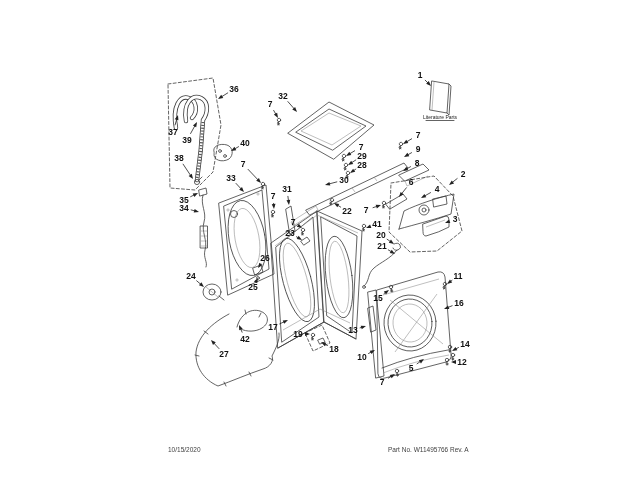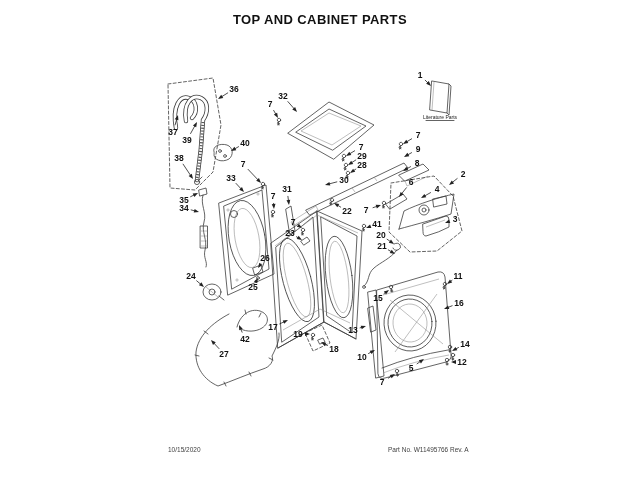--- a/index.html
+++ b/index.html
@@ -19,21 +19,20 @@
   .callout-num{font-family:"Liberation Sans",sans-serif;font-size:8.5px;font-weight:bold;
                fill:#111;text-anchor:middle;}
   .lit-label{font-family:"Liberation Sans",sans-serif;font-size:5px;fill:#222;text-anchor:middle;}
   .lead{stroke:#222;stroke-width:.8;fill:none;}
   .ah{fill:#222;stroke:none;}
 </style>
 </head>
 <body>
 
 <div class="page">
-  <div class="title">TOP AND CABINET PARTS</div>
 
   <svg id="art" width="640" height="480" viewBox="0 0 640 480">
     <defs>
       <g id="scr">
         <circle r="1.7" class="ln"></circle>
         <line x1="0" y1="1.7" x2="0" y2="5.2" class="ln"></line>
         <line x1="-1" y1="2.9" x2="1.1" y2="3.4" class="ln"></line>
         <line x1="-1" y1="4.1" x2="1.1" y2="4.6" class="ln"></line>
       </g>
     </defs>

